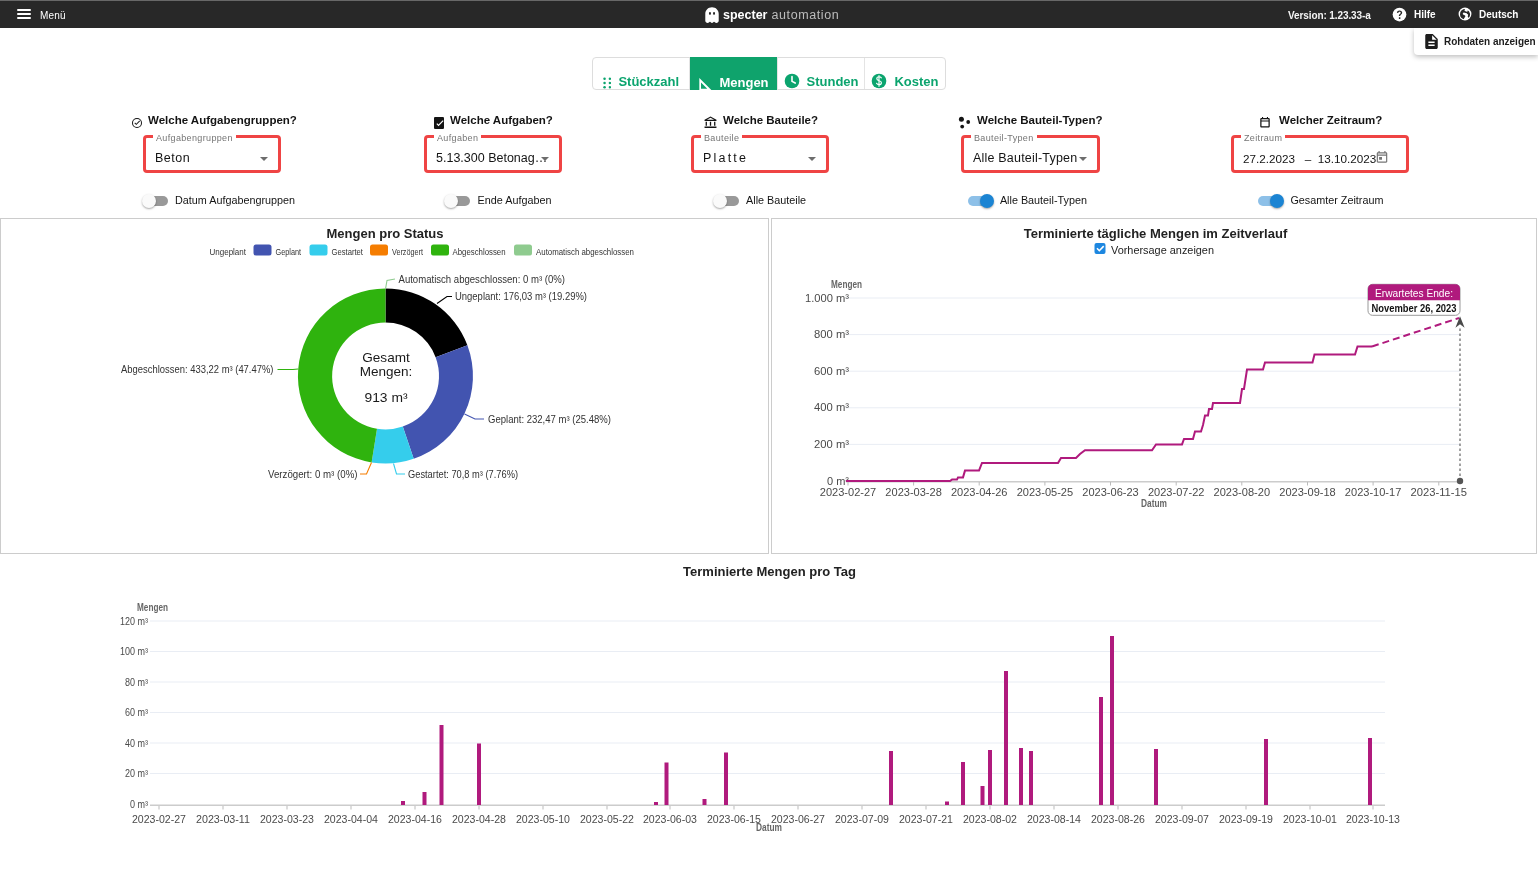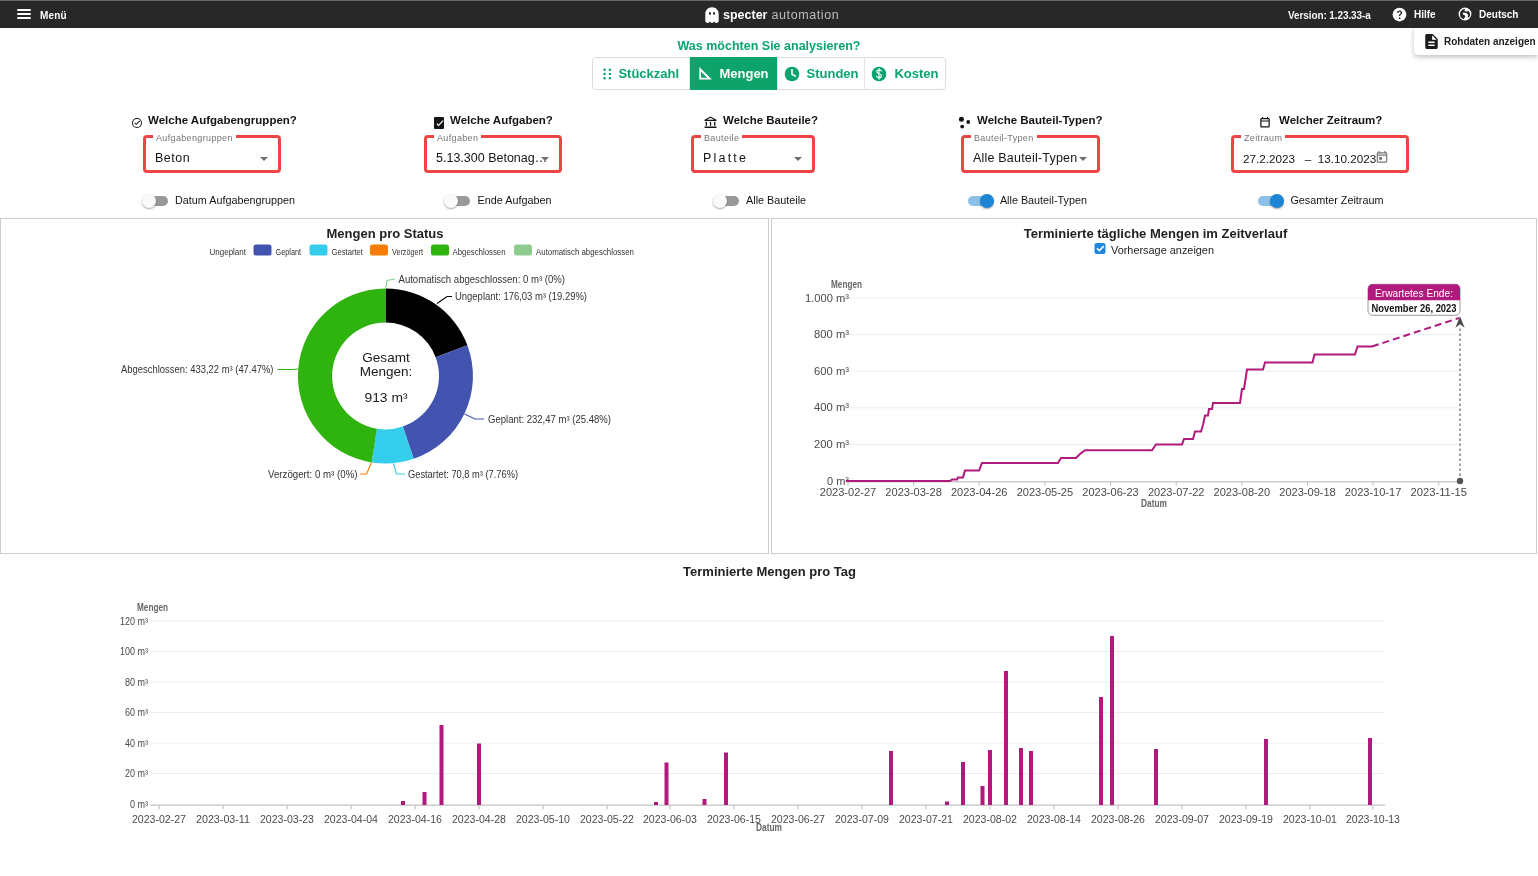--- a/index.html
+++ b/index.html
@@ -1,31 +1,31 @@
 <!DOCTYPE html>
 <html><head>
 <meta charset="utf-8">
 <style>
 * { margin:0; padding:0; box-sizing:border-box; }
 html,body { width:1538px; height:876px; background:#fff; font-family:"Liberation Sans", sans-serif; overflow:hidden; }
 #page { position:relative; width:1538px; height:876px; }
 #topbar { position:absolute; left:0; top:0; width:1538px; height:28px; background:#282828; border-top:1.5px solid #686868; color:#fff; }
-#topbar .menu { position:absolute; left:40px; top:9px; font-size:10px; font-weight:700; color:#fff; letter-spacing:.2px; }
+#topbar .menu { position:absolute; left:40px; top:9px; font-size:10px; font-weight:400; color:#fff; letter-spacing:.2px; }
 #topbar .ham { position:absolute; left:17px; top:8px; width:14px; height:11px; }
 #topbar .ham div { height:1.8px; background:#fff; margin-bottom:2.4px; border-radius:1px; }
 #logo { position:absolute; left:705px; top:3px; height:22px; display:flex; align-items:center; }
 #logo .t1 { font-size:12.5px; font-weight:700; color:#fff; margin-left:4px; }
 #logo .t2 { font-size:12.5px; font-weight:400; color:#bdbdbd; margin-left:4px; letter-spacing:.6px; }
 #ver { position:absolute; left:1288px; top:9px; font-size:10px; font-weight:700; color:#f5f5f5; letter-spacing:-0.1px; }
 .tb-item { position:absolute; top:0; height:26px; display:flex; align-items:center; font-size:10px; font-weight:700; color:#fff; }
 #rohdaten { position:absolute; left:1414px; top:28px; width:124px; height:27px; background:#fff; box-shadow:0 2px 5px rgba(0,0,0,.25); border-radius:0 0 0 4px; display:flex; align-items:center; z-index:50;}
 #rohdaten .txt { font-size:10px; font-weight:700; color:#1d1d1d; margin-left:6px; white-space:nowrap; }
 #q { position:absolute; left:0; top:39px; width:1538px; text-align:center; color:#0ba46e; font-size:12.5px; font-weight:700; }
 #tabs { position:absolute; left:592px; top:57px; width:354px; height:33px; background:#fff; border:1px solid #ddd; border-radius:4px; display:flex; }
-.tab { display:flex; align-items:center; justify-content:center; font-size:13px; font-weight:700; color:#0ba46e; border-right:1px solid #e4e4e4; }
+.tab { display:flex; align-items:flex-end; justify-content:center; font-size:13px; font-weight:700; color:#0ba46e; border-right:1px solid #e4e4e4; }
 .tab:last-child { border-right:none; }
 .tab .ic { margin-right:7px; display:flex; }
 .tab.active { background:#0fa36c; color:#fff; margin:-1px 0; height:33px; }
 .fhead { position:absolute; font-size:11.5px; font-weight:700; color:#141414; white-space:nowrap; }
 .fico { position:absolute; }
 .sel { position:absolute; top:135px; height:38px; border:3px solid #ef4444; border-radius:4px; background:#fff; }
 .sel .lbl { position:absolute; top:-5px; left:7px; background:#fff; padding:0 3px; font-size:9px; color:#757575; letter-spacing:.35px; }
 .sel .val { position:absolute; left:9px; top:13px; font-size:12.5px; color:#141414; letter-spacing:.5px; white-space:nowrap; }
 .sel .arr { position:absolute; right:10px; top:18.5px; width:0; height:0; border-left:4px solid transparent; border-right:4px solid transparent; border-top:4.8px solid #6d6d6d; }
 .tog { position:absolute; top:196px; width:25px; height:9.5px; border-radius:5px; }
@@ -69,21 +69,20 @@
           <path fill="#282828" d="M12 3.5c-1 1.5-1 2.5-.2 3.4.8.9 2.5.3 3.2 1.4.7 1.1-.4 2.3-1.9 2.1-1.5-.2-2.5-1.3-3.8-.7-1.3.6-1.4 2.2-.5 3.2.9 1 2.4.6 3.3 1.7.9 1.1.2 2.5-.7 3.5-.7.8-1.4 1.7-1.2 2.8A8.5 8.5 0 013.5 12c0-4.1 2.9-7.6 6.8-8.4.6-.1 1.2-.2 1.7-.1zM16 5a8.5 8.5 0 012.5 13.3c-1.1-.2-1.8-.9-1.8-2 0-1.2 1-2.1.5-3.3-.5-1.2-1.9-1.2-2.4-2.4-.5-1.1.2-2.2 1.2-2.8 1-.6 1-1.7 0-2.8z"></path>
         </svg>
       Deutsch</span>
   </div>
   <div id="rohdaten">
     <svg width="13" height="15" viewBox="0 0 20 24" style="margin-left:11px;">
         <path fill="#1d1d1d" d="M12 0H2.5C1.1 0 0 1.1 0 2.5v19C0 22.9 1.1 24 2.5 24h15c1.4 0 2.5-1.1 2.5-2.5V8l-8-8zM15 19H5v-2.4h10V19zm0-4.8H5v-2.4h10v2.4zM11 9V1.8L18.2 9H11z"></path>
       </svg>
     <span class="txt">Rohdaten anzeigen</span>
   </div>
-  <div id="q">Was möchten Sie analysieren?</div>
   <div id="tabs">
     <div class="tab" style="width:97px;">
       <span class="ic">
           <svg width="8.5" height="12" viewBox="0 0 12 16">
             <g fill="#0ba46e">
               <circle cx="2.2" cy="2" r="1.8"></circle>
               <circle cx="9.8" cy="2" r="1.8"></circle>
               <circle cx="2.2" cy="8" r="1.8"></circle>
               <circle cx="9.8" cy="8" r="1.8"></circle>
               <circle cx="2.2" cy="14" r="1.8"></circle>
@@ -141,21 +140,21 @@
         <span class="arr"></span>
 </div>
 <div class="tog off" style="left:445.3px;">
         <div class="th"></div>
       </div>
 <div class="tlbl" style="left:477.6px;">Ende Aufgaben</div>
 <div class="fico" style="left:704px; top:114.5px;"><svg width="13" height="13" viewBox="0 0 24 24">
           <path fill="#141414" d="M12 1L1 7v2h22V7L12 1zm0 2.2L18.6 7H5.4L12 3.2zM3 10.5h2.4V18H3v-7.5zm7.8 0h2.4V18h-2.4v-7.5zm7.8 0H21V18h-2.4v-7.5zM1 19.5h22V22H1v-2.5z"></path>
         </svg></div>
 <div class="fhead" style="left:723px; top:114px;">Welche Bauteile?</div>
-<div class="sel" style="left:691px; width:124px;">
+<div class="sel" style="left:691px; width:138px;">
 <span class="lbl">Bauteile</span>
 <span class="val" style="letter-spacing:2.2px;">Platte</span>
         <span class="arr"></span>
 </div>
 <div class="tog off" style="left:713.8px;">
         <div class="th"></div>
       </div>
 <div class="tlbl" style="left:746.0999999999999px;">Alle Bauteile</div>
 <div class="fico" style="left:958px; top:114.5px;"><svg width="13" height="13" viewBox="0 0 13 13">
           <g fill="#141414">

